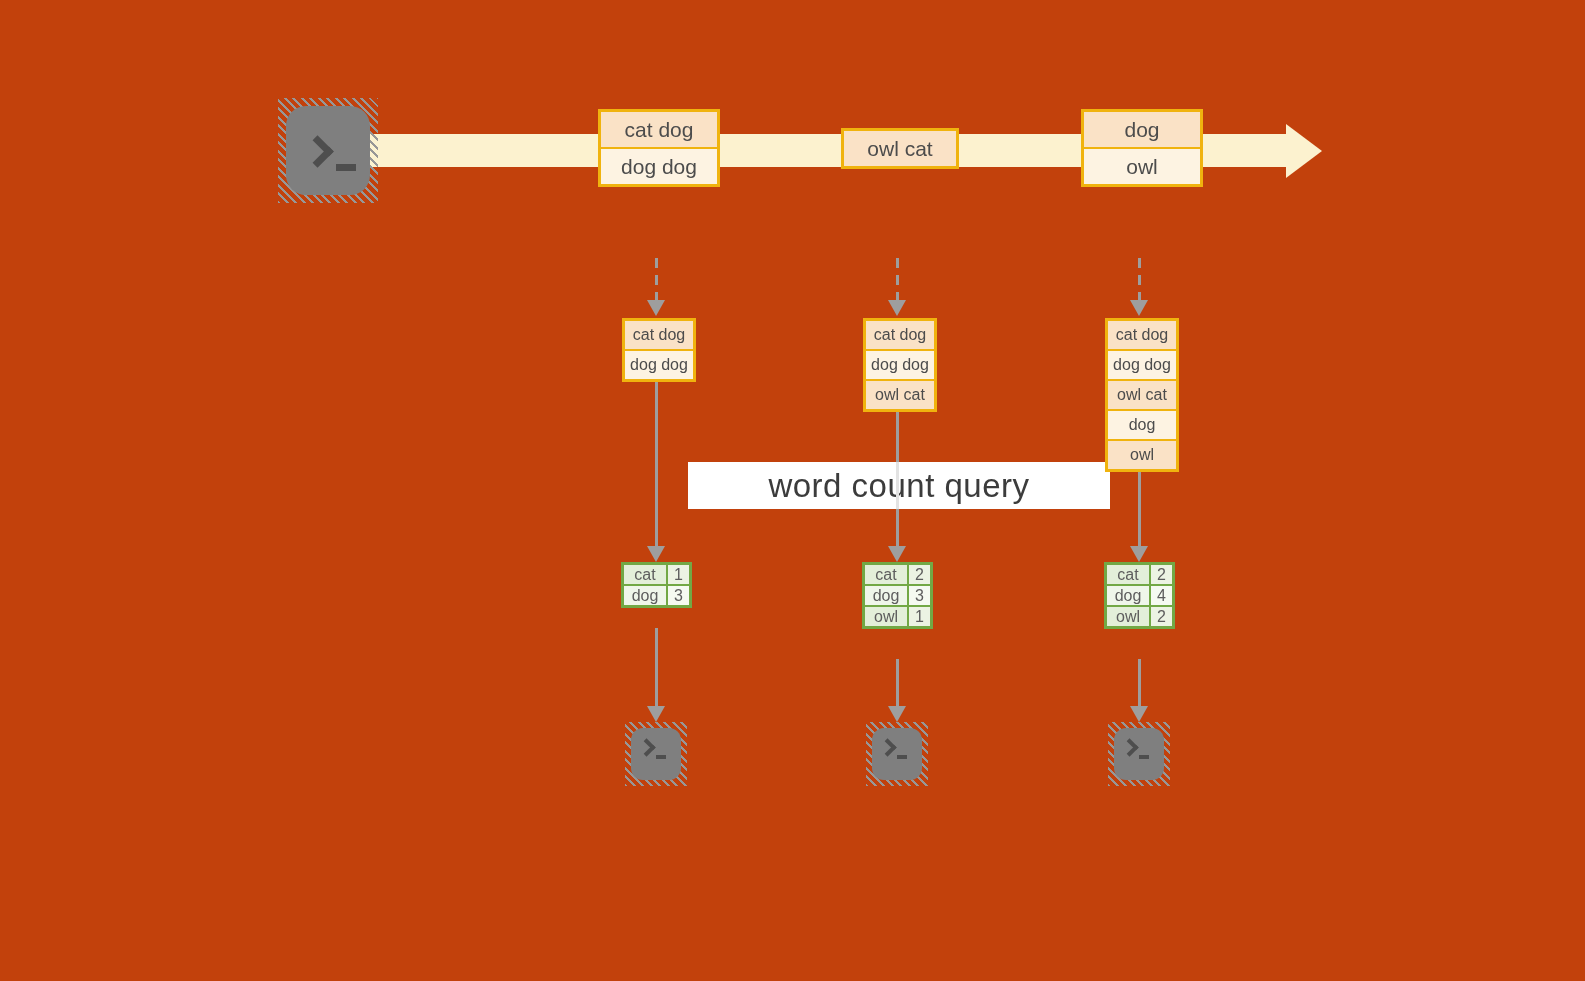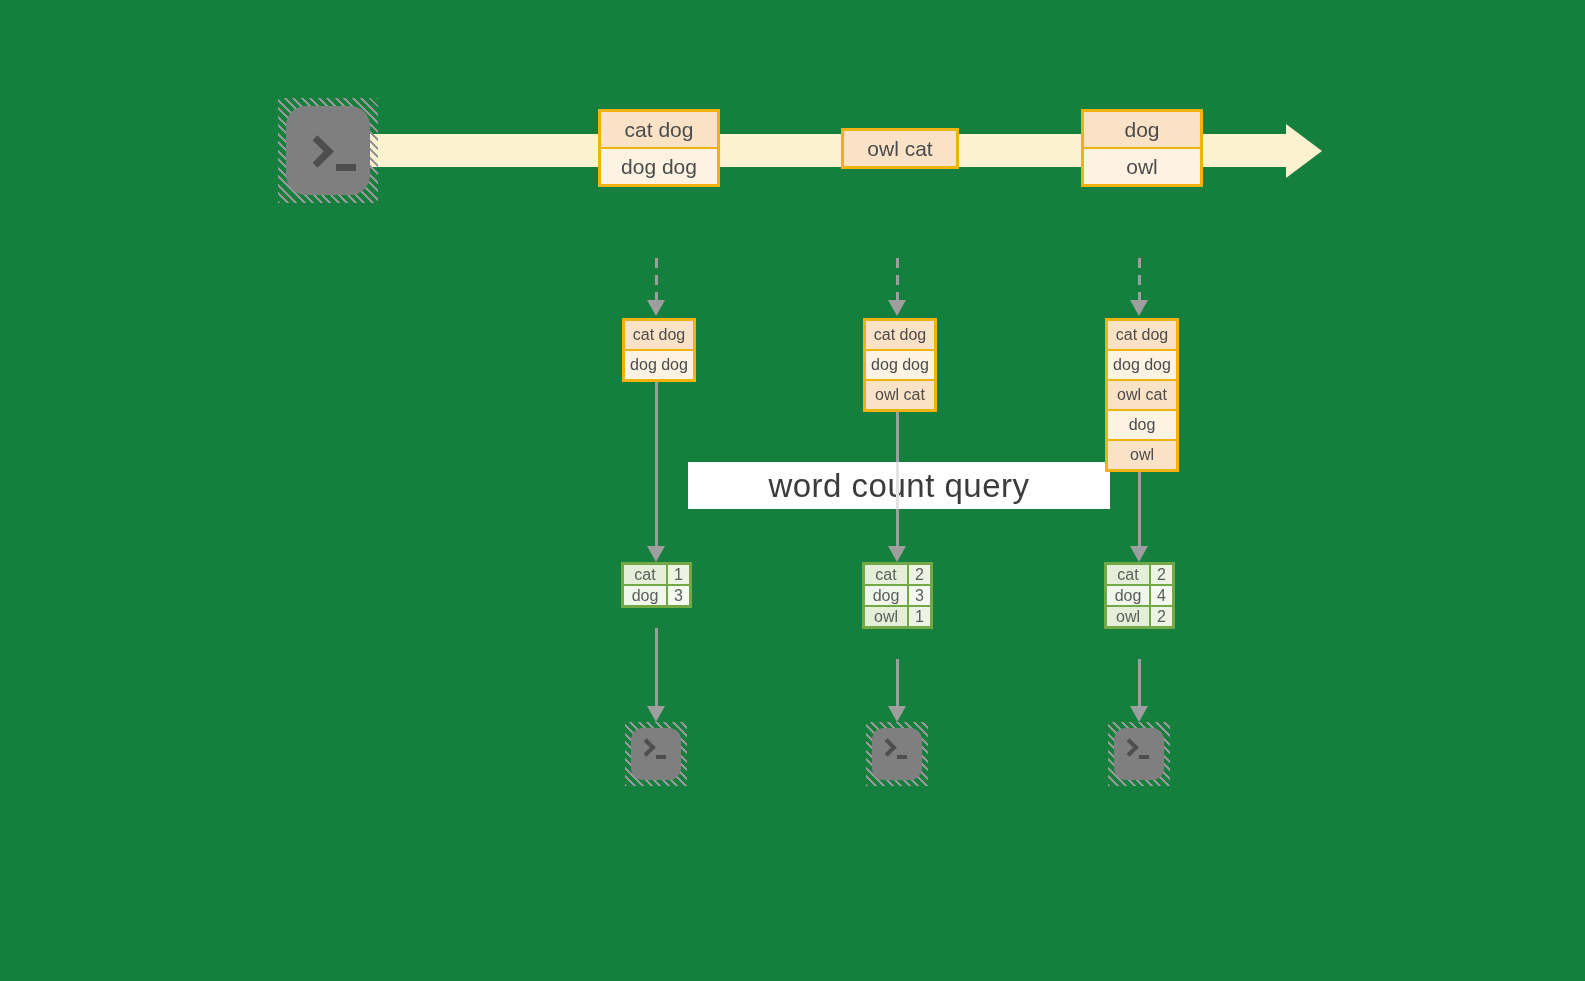--- a/index.html
+++ b/index.html
@@ -1,16 +1,16 @@
 <!DOCTYPE html>
 <html><head>
 <meta charset="utf-8">
 <style>
   html,body{margin:0;padding:0;background:#000;}
-  .canvas{position:relative;width:1585px;height:981px;background:#15803d;overflow:hidden;
+  .canvas{position:relative;width:1585px;height:981px;background:#c2410c;overflow:hidden;
           font-family:"Liberation Sans",sans-serif;}
 
   
   .band{position:absolute;left:370px;top:134px;width:916px;height:33px;background:#fcf2cf;z-index:1;}
   .band-head{position:absolute;left:1286px;top:124px;width:0;height:0;z-index:1;
              border-top:27px solid transparent;border-bottom:27px solid transparent;
              border-left:36px solid #fcf2cf;}
 
   
   .term{position:absolute;z-index:5;

